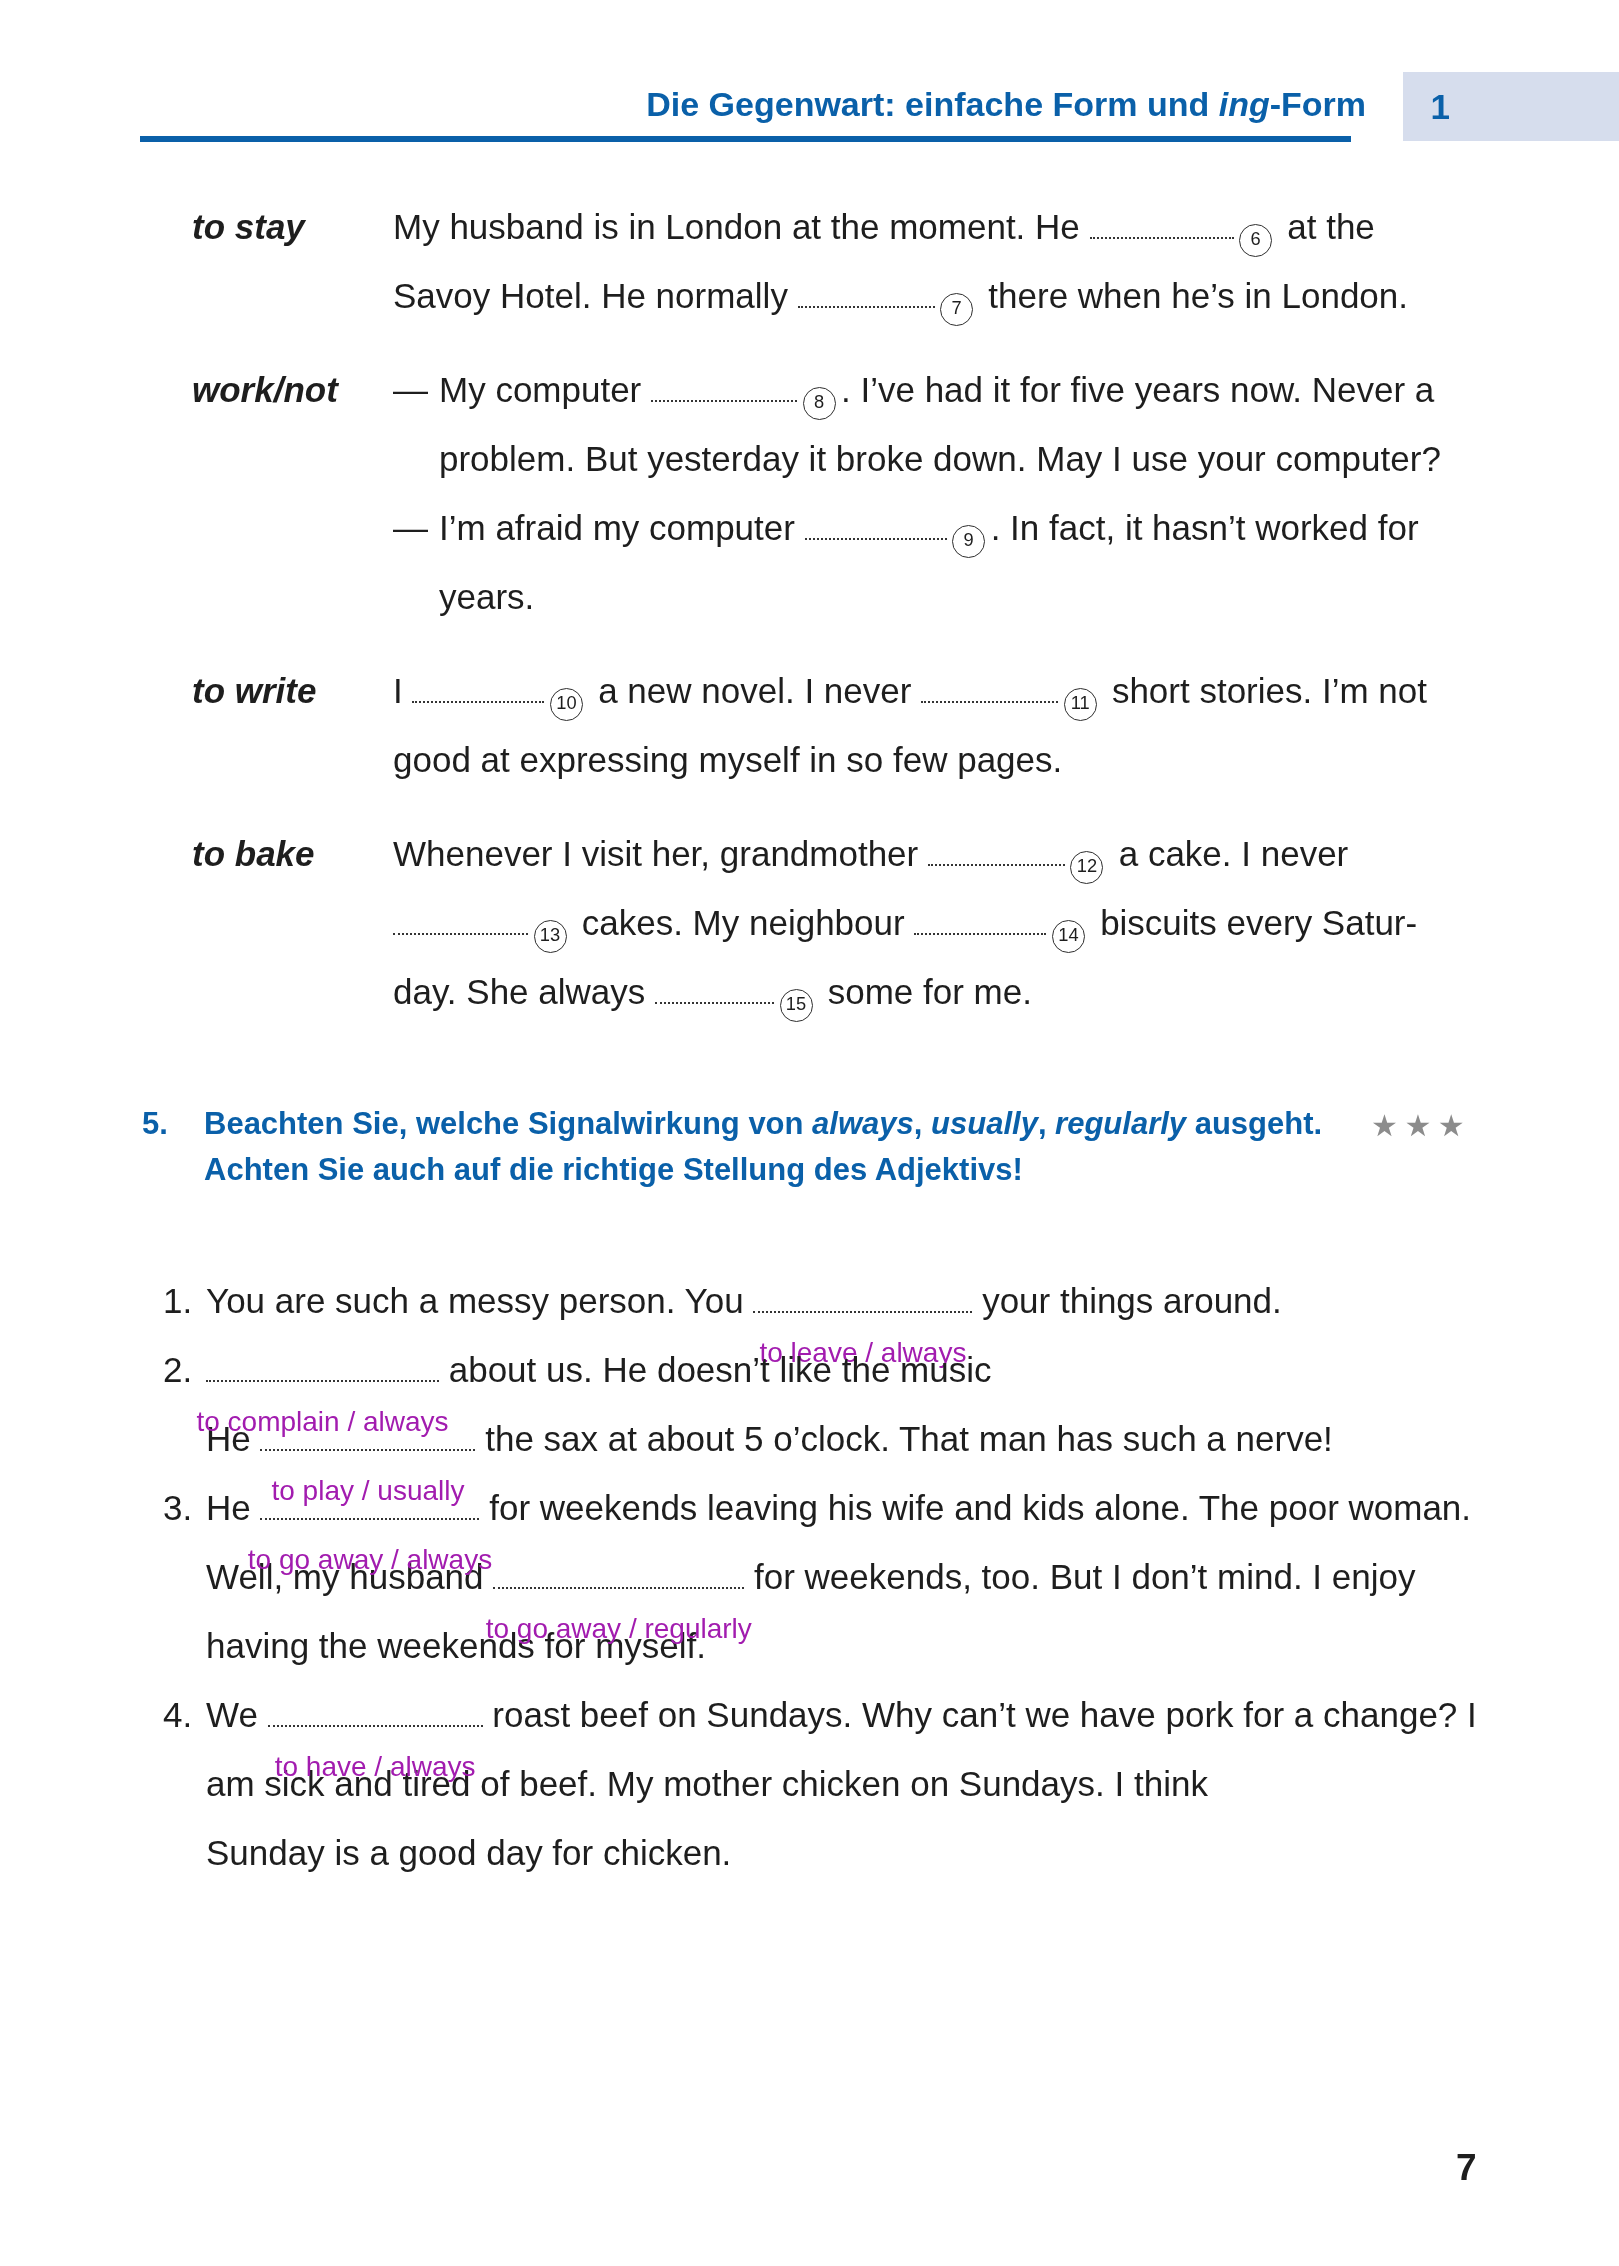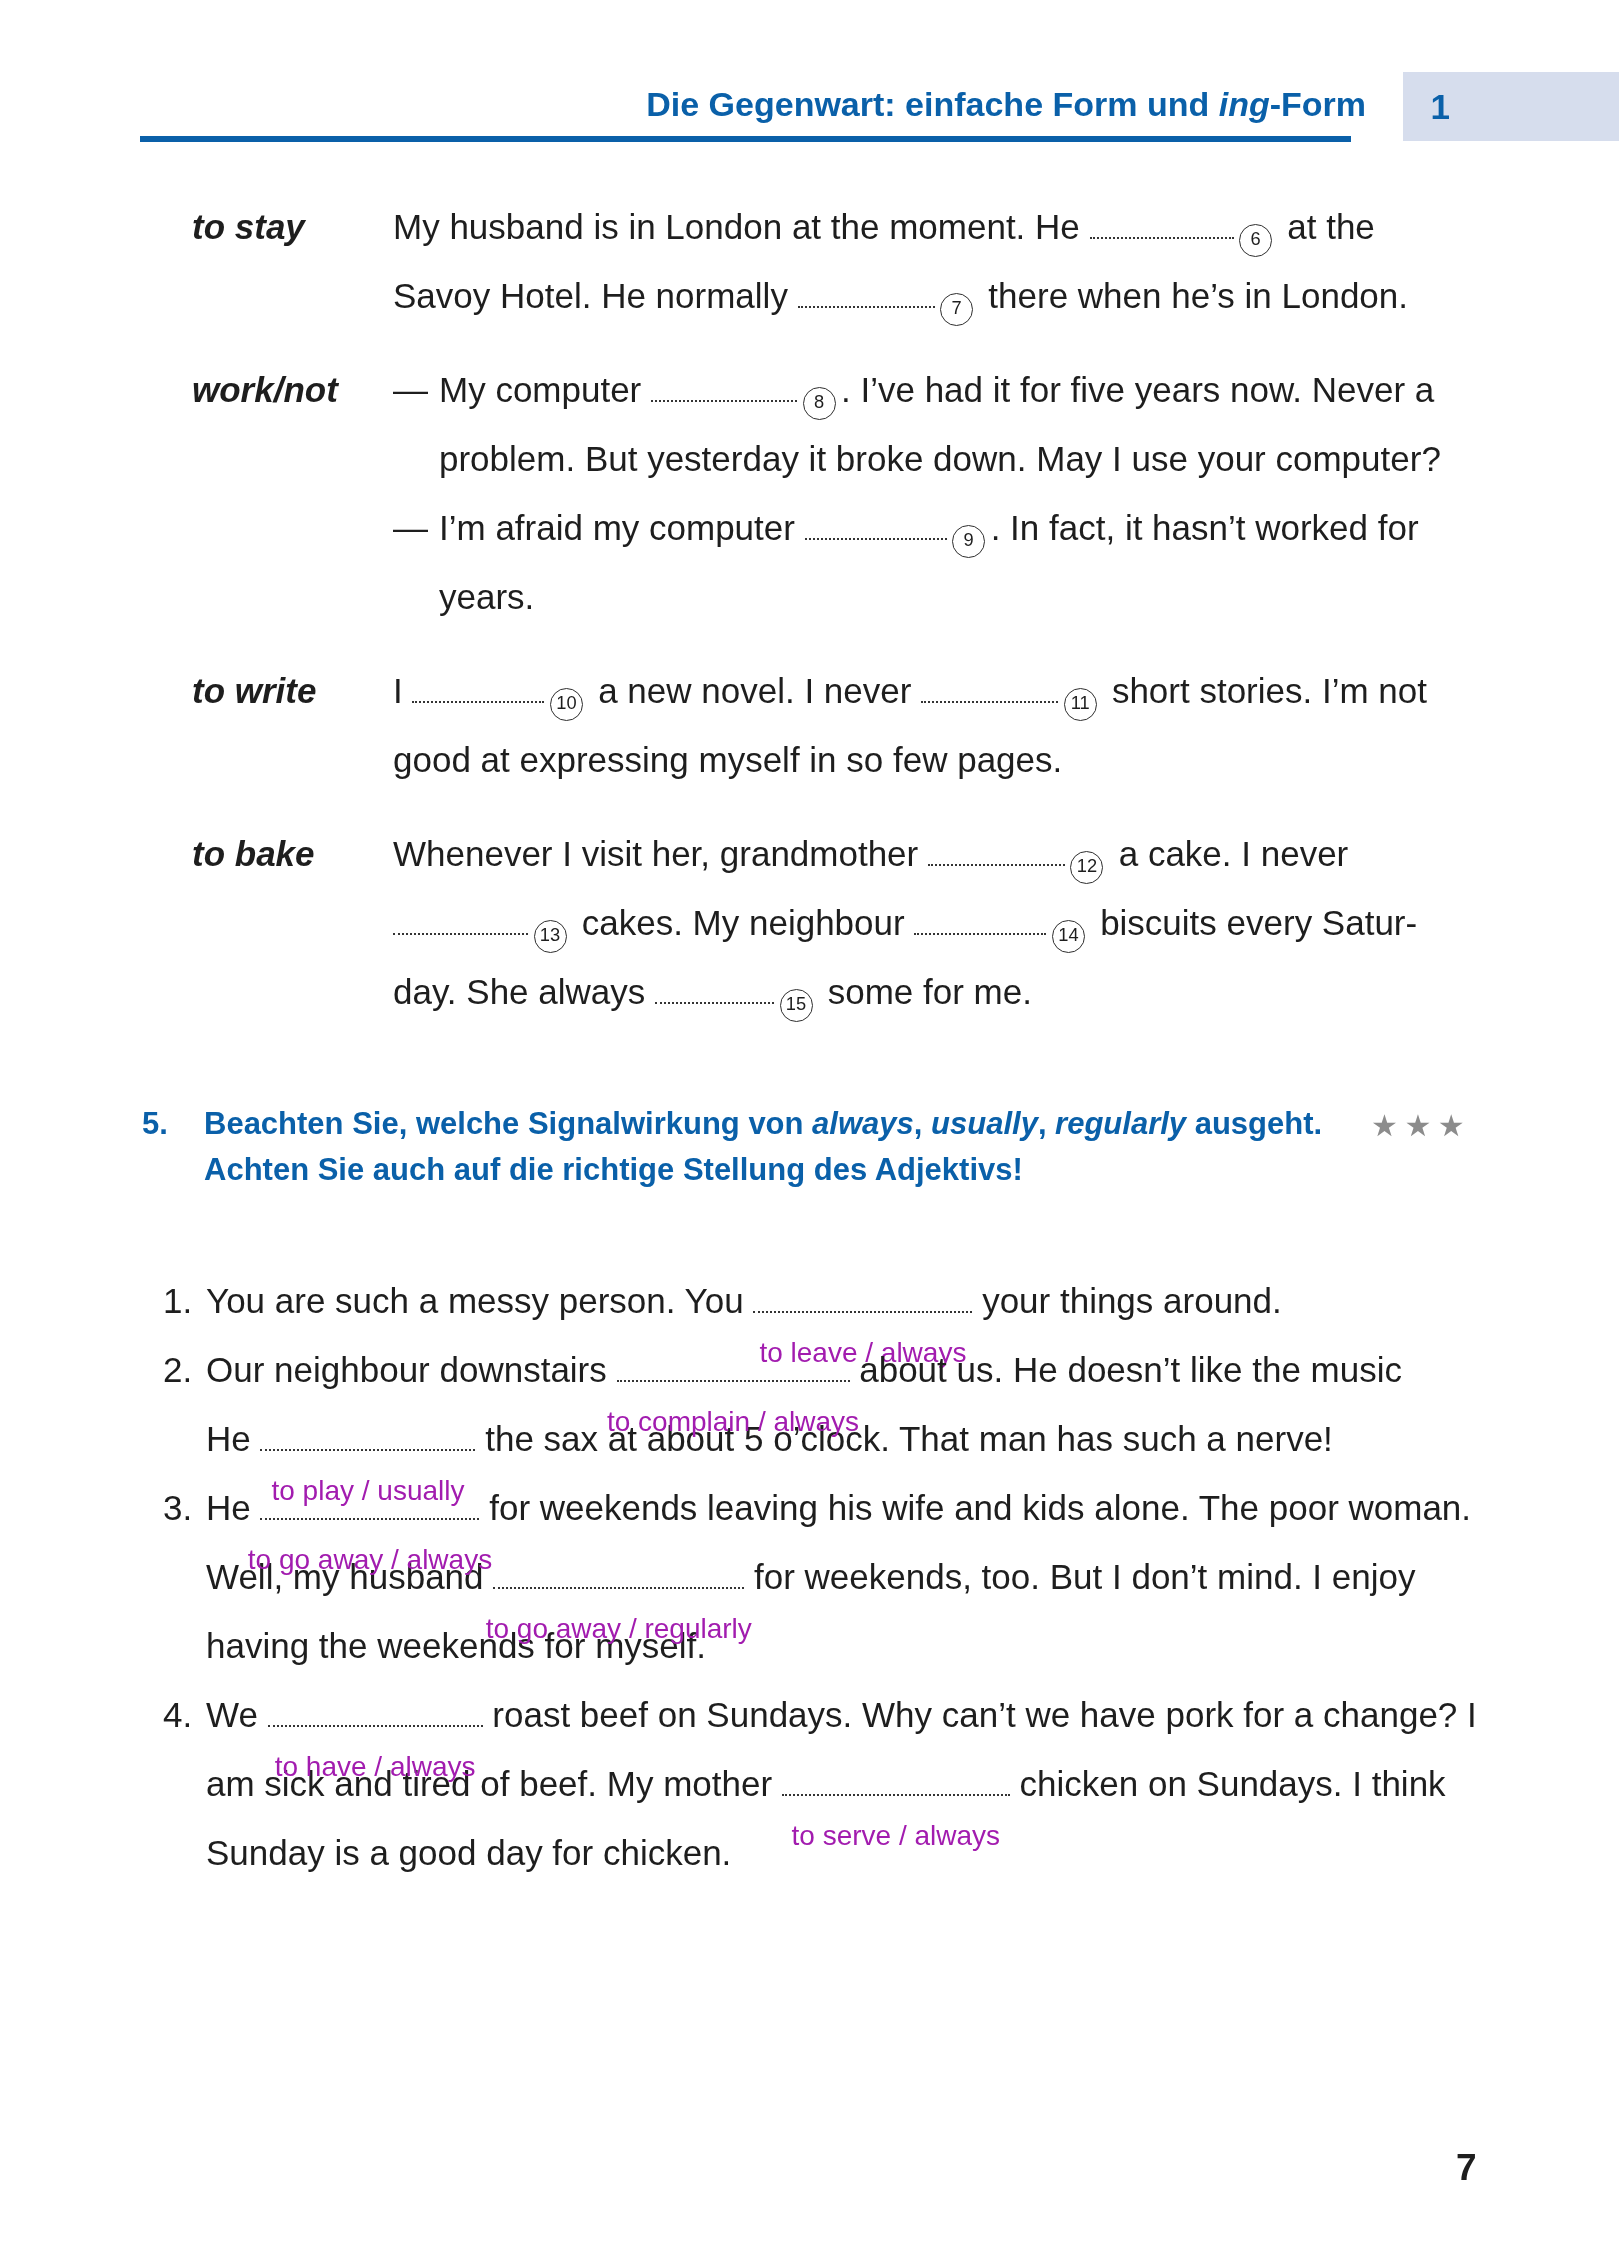--- a/index.html
+++ b/index.html
@@ -121,33 +121,33 @@
 
   <div class="stars">★★★</div>
 
   <section class="ex5" id="ex5">
       <div class="item">
         <span class="item-num">1.</span>
         <div class="line"><span class="txt">You are such a messy person. You </span><span class="blank-wrap"><span class="blank" style="width: 219px;"></span><span class="hint">to leave / always</span></span><span class="txt"> your things around.</span></div>
       </div>
       <div class="item">
         <span class="item-num">2.</span>
-        <div class="line"><span class="txt">Our neighbour downstairs </span><span class="blank-wrap"><span class="blank" style="width: 233px;"></span><span class="hint">to complain / always</span></span><span class="txt"> about us. He doesn’t like the music</span></div>
+        <div class="line"><span class="blank-wrap"><span class="blank" style="width: 233px;"></span><span class="hint">to complain / always</span></span><span class="txt"> about us. He doesn’t like the music</span></div>
         <div class="line"><span class="txt">He </span><span class="blank-wrap"><span class="blank" style="width: 215px;"></span><span class="hint">to play / usually</span></span><span class="txt"> the sax at about 5 o’clock. That man has such a nerve!</span></div>
       </div>
       <div class="item">
         <span class="item-num">3.</span>
         <div class="line"><span class="txt">He </span><span class="blank-wrap"><span class="blank" style="width: 219px;"></span><span class="hint">to go away / always</span></span><span class="txt"> for weekends leaving his wife and kids alone. The poor woman.</span></div>
         <div class="line"><span class="txt">Well, my husband </span><span class="blank-wrap"><span class="blank" style="width: 251px;"></span><span class="hint">to go away / regularly</span></span><span class="txt"> for weekends, too. But I don’t mind. I enjoy</span></div>
         <div class="line"><span class="txt">having the weekends for myself.</span></div>
       </div>
       <div class="item">
         <span class="item-num">4.</span>
         <div class="line"><span class="txt">We </span><span class="blank-wrap"><span class="blank" style="width: 215px;"></span><span class="hint">to have / always</span></span><span class="txt"> roast beef on Sundays. Why can’t we have pork for a change? I</span></div>
-        <div class="line"><span class="txt">am sick and tired of beef. My mother </span><span class="blank-wrap"><span class="blank" style="width: 228px;"></span><span class="hint">to serve / always</span></span><span class="txt"> chicken on Sundays. I think</span></div>
+        <div class="line"><span class="txt">am sick and tired of beef. My mother </span><span class="txt"> chicken on Sundays. I think</span></div>
         <div class="line"><span class="txt">Sunday is a good day for chicken.</span></div>
       </div>
     </section>
 
   <div class="pagenum">7</div>
 
 </div>
 
 
 </body></html>

